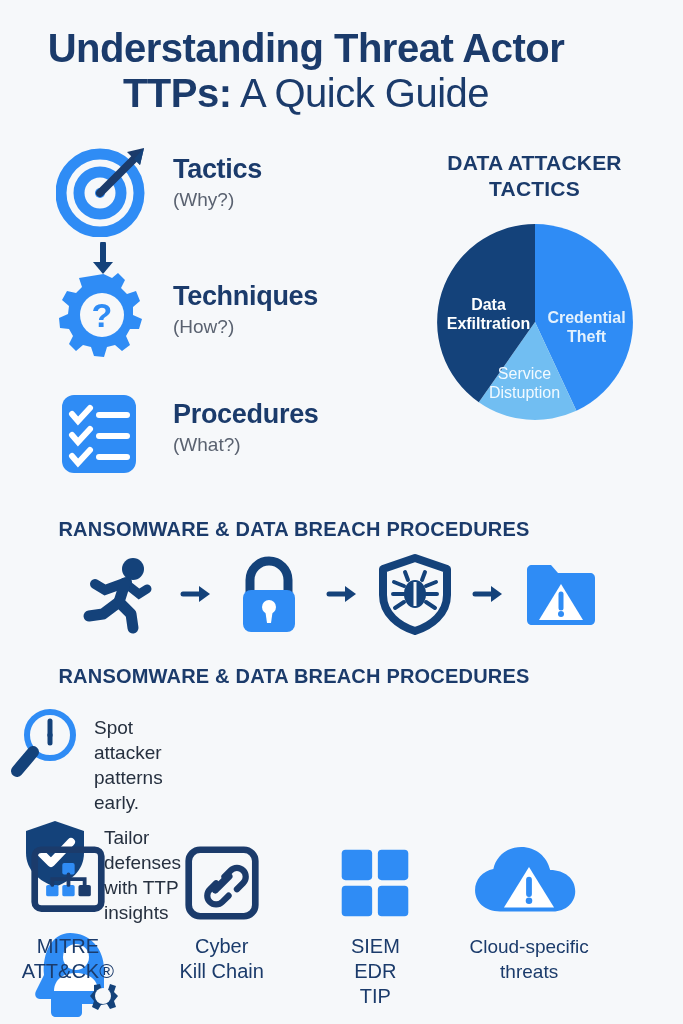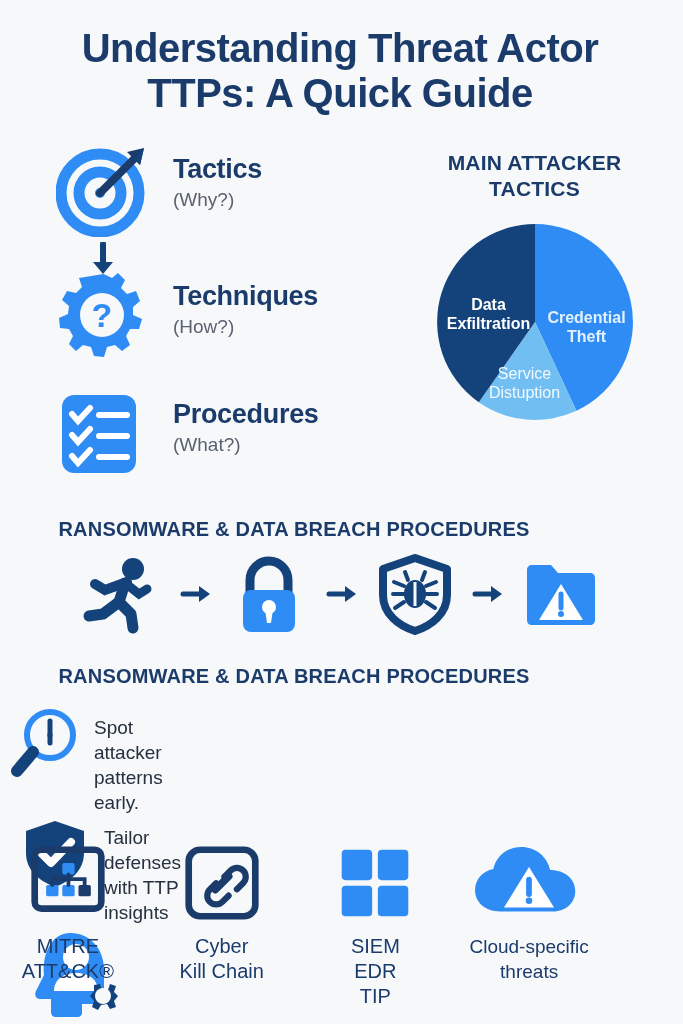--- a/index.html
+++ b/index.html
@@ -12,28 +12,27 @@
   .page {
     position: relative;
     width: 683px; height: 1024px;
     background: #f6f8fa;
   }
 
   
   .title-wrap {
     position: absolute; top: 26px; left: 0; width: 612px;
     text-align: center;
-    margin-left: 34px;
   }
   .title-line {
     font-size: 40px; line-height: 45px;
     color: #1b3b6b; letter-spacing: -0.5px;
   }
   .title-strong { font-weight: 700; }
-  .title-light  { font-weight: 700; }
+  .title-light  { font-weight: 400; }
 
   
   .ttp-list { position: absolute; top: 142px; left: 56px; width: 330px; }
   .ttp-row { position: relative; height: 100px; display: flex; align-items: flex-start; }
   .ttp-row:nth-child(2) { margin-top: 27px; }
   .ttp-row:nth-child(3) { margin-top: 18px; }
   .ttp-icon { width: 95px; height: 95px; flex: 0 0 95px; position: relative; }
   .ttp-text { margin-left: 22px; padding-top: 12px; }
   .ttp-name {
     font-size: 27px; font-weight: 700; color: #1b3b6b; line-height: 30px;
@@ -177,21 +176,21 @@
       </div>
       <div class="ttp-text">
         <div class="ttp-name">Procedures</div>
         <div class="ttp-sub">(What?)</div>
       </div>
     </div>
   </div>
 
   <div class="pie-block">
     <div class="pie-title">
-      <div>MAIN ATTACKER</div>
+      <div>DATA ATTACKER</div>
       <div>TACTICS</div>
     </div>
     <div class="pie-holder">
       <svg viewBox="0 0 200 200" width="200" height="200">
 
         <path id="slice-0" d="M100 100 L100 2 A98 98 0 0 1 141.4 188.8 Z" fill="#2f8cf5"></path>
 
         <path id="slice-1" d="M100 100 L141.4 188.8 A98 98 0 0 1 43.8 180.2 Z" fill="#71bef2"></path>
 
         <path id="slice-2" d="M100 100 L43.8 180.2 A98 98 0 0 1 100 2 Z" fill="#14427a"></path>

